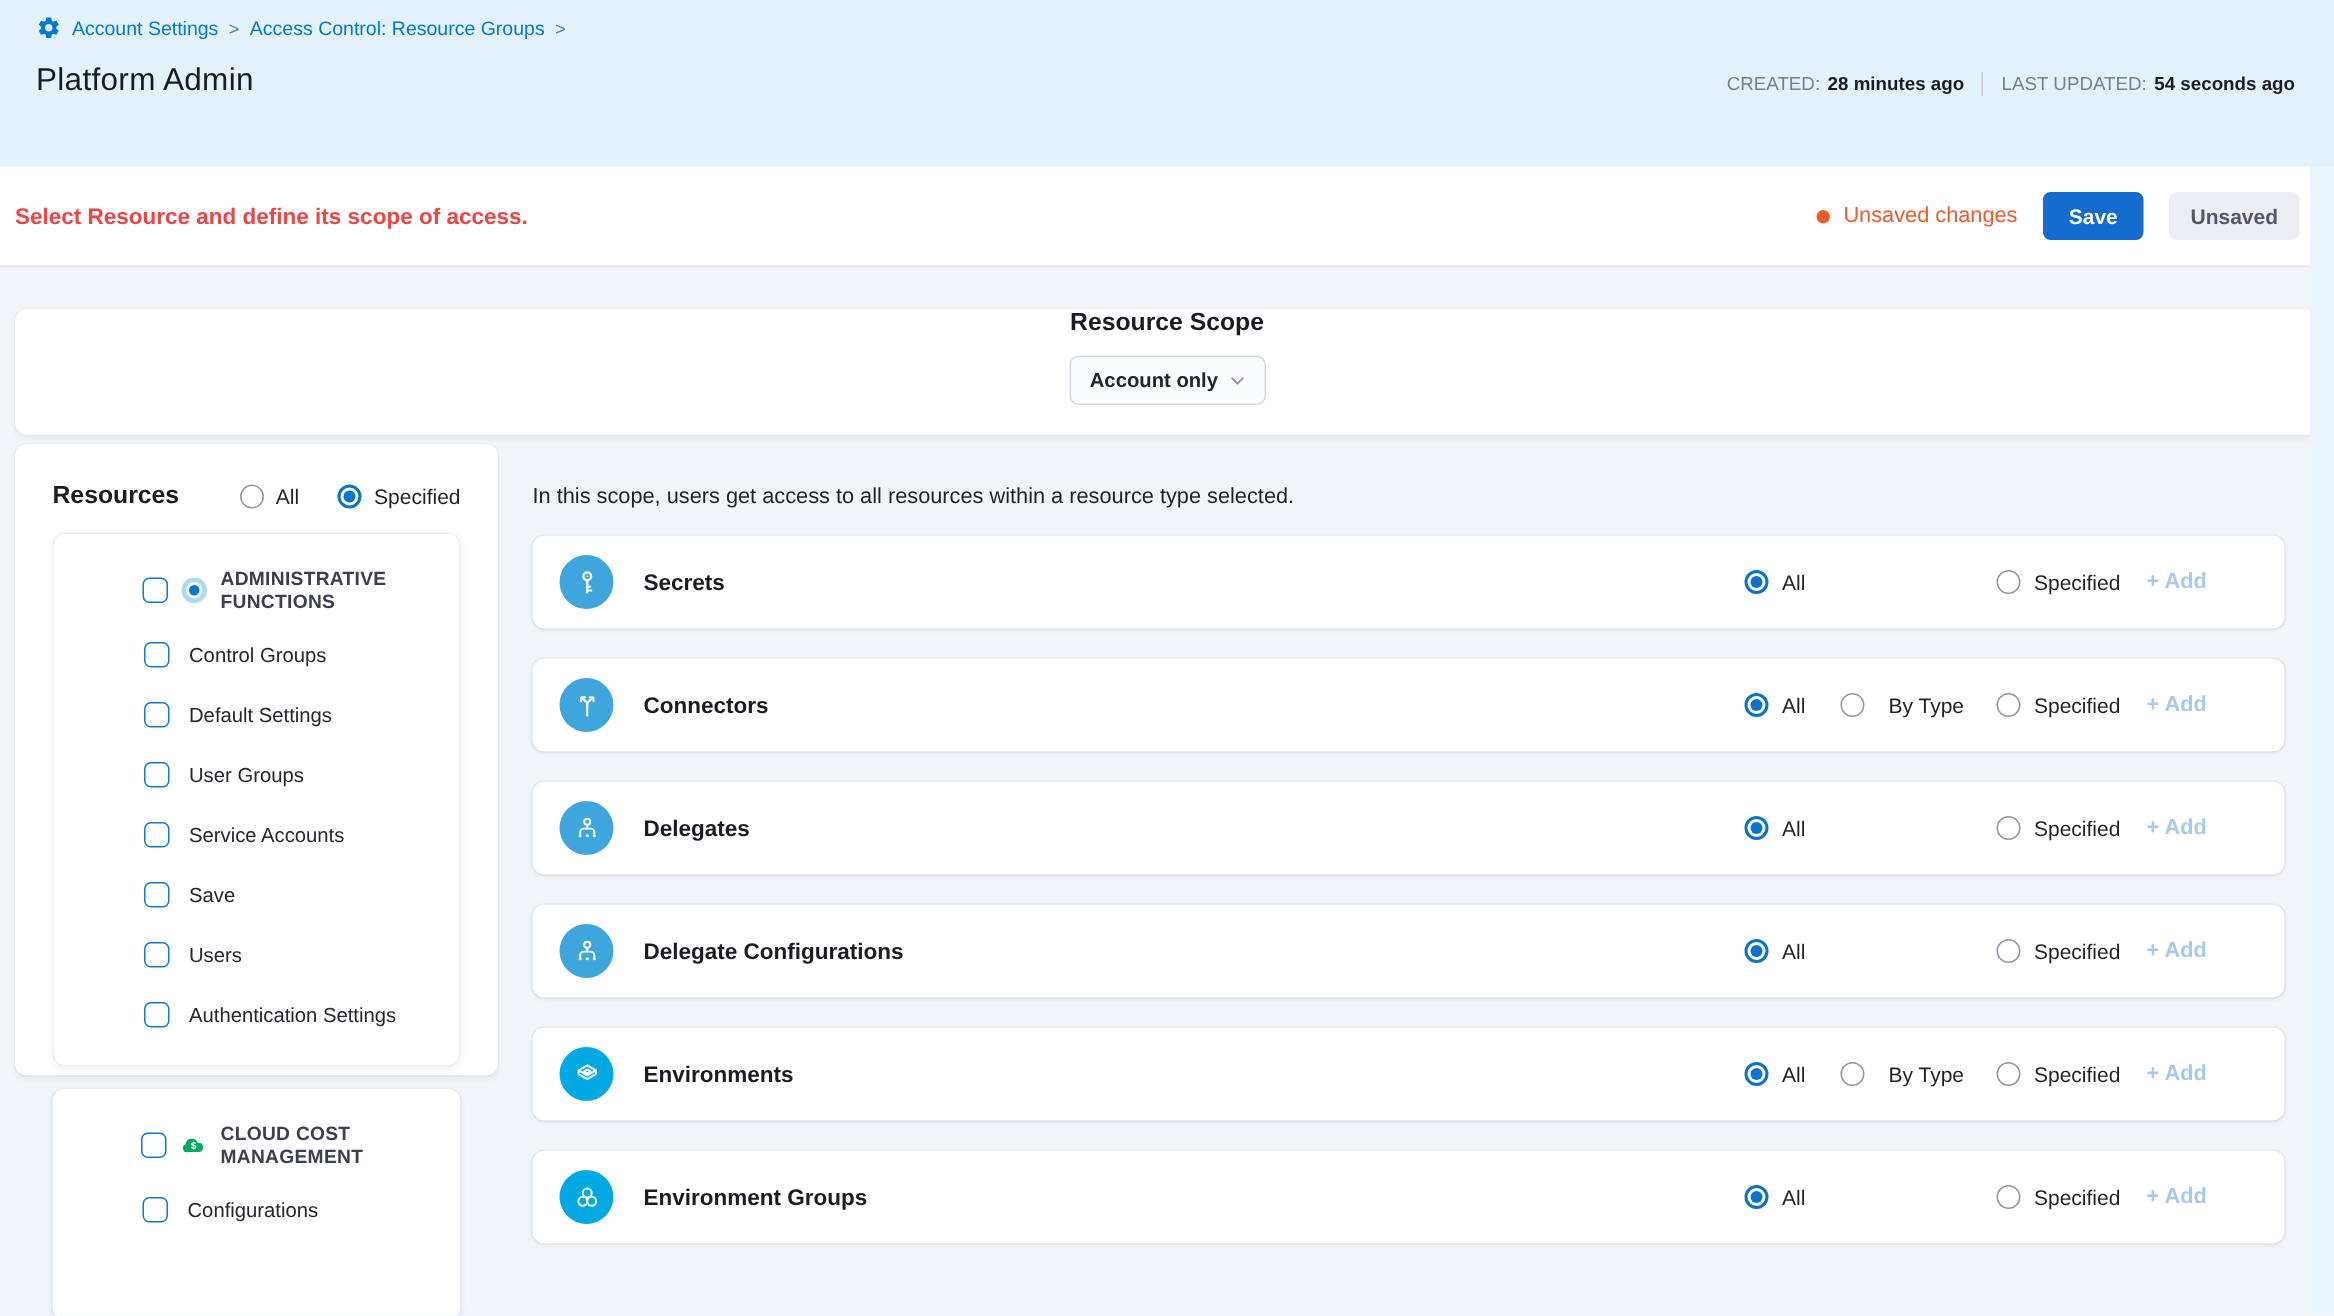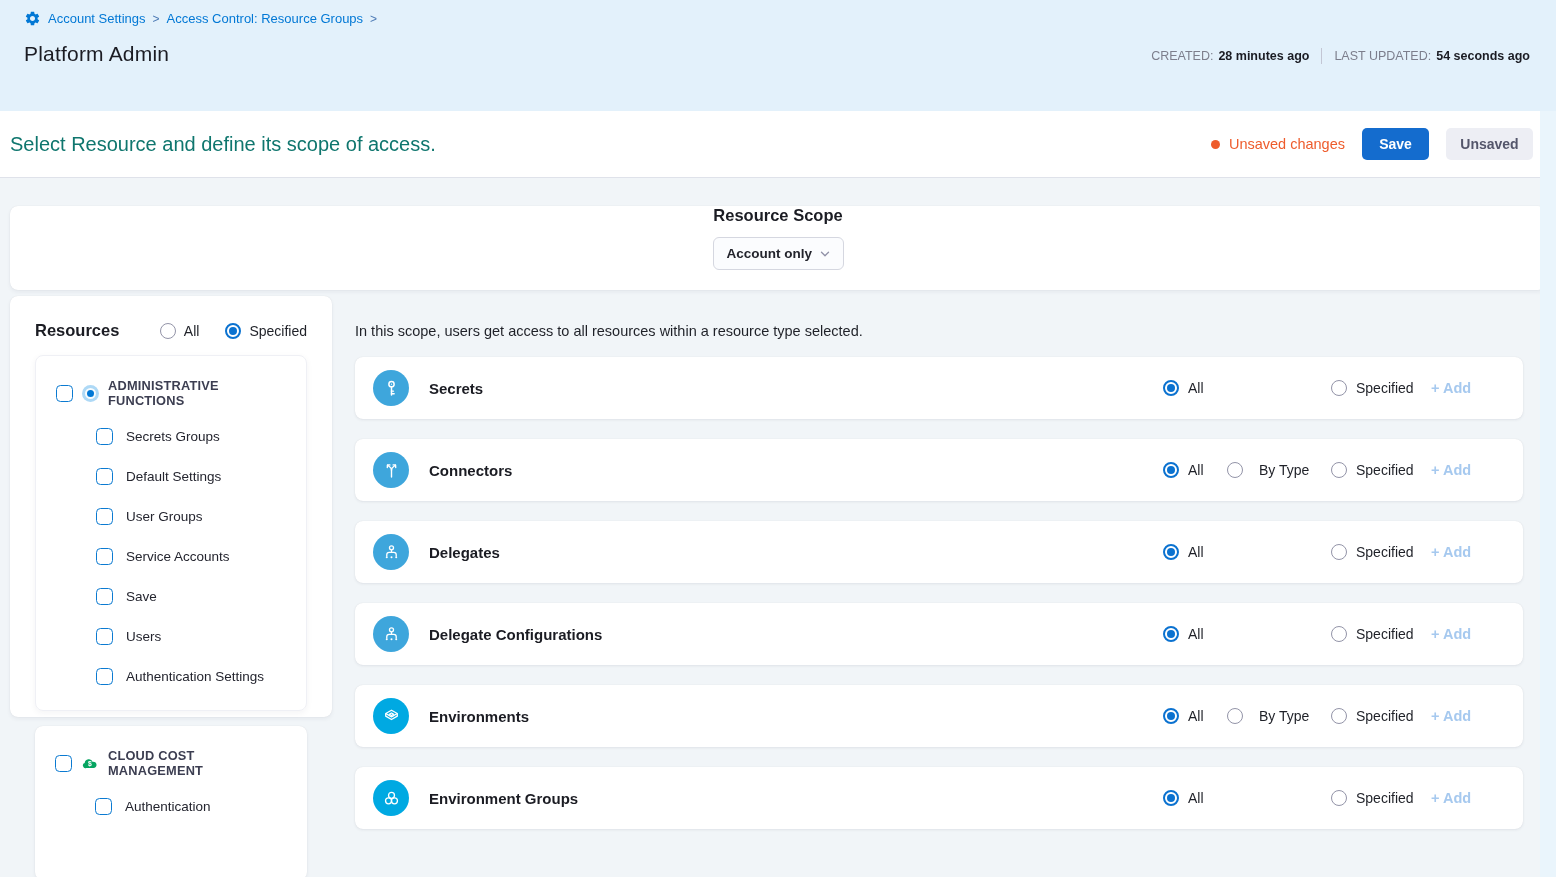--- a/index.html
+++ b/index.html
@@ -13,21 +13,21 @@
   .crumb-sep { color:#4d7bb5; font-size:12px; }
   .gear-ico { width:17px; height:17px; display:inline-flex; }
   .title-row { display:flex; align-items:flex-end; justify-content:space-between; margin-top:15px; padding-left:14px; }
   .page-title { font-size:21px; font-weight:500; color:#1b1c23; letter-spacing:.2px; }
   .meta { display:flex; align-items:center; font-size:12.5px; color:#7c7e8c; padding-bottom:2px; }
   .meta b { color:#1b1c23; font-weight:600; margin-left:5px; }
   .meta-div { width:1px; height:16px; background:#c3c6d4; margin:0 12px; }
 
   
   .toolbar { height:67px; background:#fff; border-bottom:1px solid #dfe2ea; display:flex; align-items:center; padding:0 23px 0 10px; }
-  .toolbar-desc { font-size:20px; color:#0f766e; }
+  .toolbar-desc { font-size:15px; color:#ef4444;font-weight:bold; }
   .toolbar-right { margin-left:auto; display:flex; align-items:center; gap:17px; }
   .unsaved { display:flex; align-items:center; gap:9px; color:#ee5c2c; font-size:14.5px; }
   .unsaved-dot { width:9px; height:9px; border-radius:50%; background:#ee5c2c; }
   .btn { height:32px; border:none; border-radius:5px; font-family:inherit; font-size:14px; font-weight:700; cursor:pointer; }
   .btn-save { width:67px; background:#146cce; color:#fff; }
   .btn-discard { width:87px; background:#edeef4; color:#54566b; }
 
   
   .content { padding:28px 10px 0 10px; }
   .card { background:#fff; border-radius:8px; box-shadow:0 2px 4px rgba(40,41,61,.06), 0 0 1px rgba(40,41,61,.12);flex-direction:column; }
@@ -42,21 +42,21 @@
 
   
   .sidebar { width:322px; flex:none; }
   .sidebar-main { padding-bottom:3px; }
   .sidebar-head { display:flex; align-items:center; padding:25px 25px 15px; }
   .sidebar-title { font-size:16.5px; font-weight:700; color:#1b1c23; }
   .head-opts { margin-left:auto; display:flex; align-items:center; gap:26px; }
   .opt-pair { display:flex; align-items:center; gap:8px; cursor:pointer; }
   .tree-card { margin:0 25px 3px; border:1px solid #eff0f5; border-radius:8px; box-shadow:0 2px 6px rgba(40,41,61,.05); padding:22px 20px 14px; }
   .side-card-b { margin:9px 0 0 25px; width:272px; padding:22px 20px 14px; }
-  .tree-head { display:flex; align-items:center; gap:9px; margin-bottom:8px; }
+  .tree-head { display:flex; align-items:center; gap:9px; margin-bottom:8px;margin-left:39px; }
   .tree-head-label { font-size:12.8px; font-weight:600; color:#3c3e51; letter-spacing:.2px; }
   .tree-item { display:flex; align-items:center; gap:13px; height:40px; margin-left:40px; }
   .tree-item-label { font-size:13.5px; color:#24252f; }
   .cb { width:17px; height:17px; border:1.6px solid #0b7ad1; border-radius:4.5px; background:#fff; flex:none; cursor:pointer; }
   .admin-dot { width:17px; height:17px; border-radius:50%; background:#aed9f6; position:relative; flex:none; }
   .admin-dot::after { content:""; position:absolute; inset:5px; border-radius:50%; background:#0278d5; box-shadow:0 0 0 2px rgba(255,255,255,.9); }
   .g-icon { width:18px; height:18px; display:inline-flex; flex:none; }
 
   
   .main-area { flex:1; margin-left:23px; padding-right:23px; }
@@ -148,21 +148,21 @@
           </span>
         </div>
         <div class="tree-card">
             <div class="tree-head">
               <span class="cb"></span>
               <span class="admin-dot"></span>
               <span class="tree-head-label">ADMINISTRATIVE FUNCTIONS</span>
             </div>
             <div class="tree-item">
               <span class="cb"></span>
-              <span class="tree-item-label">Secrets Groups</span>
+              <span class="tree-item-label">Control Groups</span>
             </div>
             <div class="tree-item">
               <span class="cb"></span>
               <span class="tree-item-label">Default Settings</span>
             </div>
             <div class="tree-item">
               <span class="cb"></span>
               <span class="tree-item-label">User Groups</span>
             </div>
             <div class="tree-item">
@@ -189,21 +189,21 @@
             <span class="g-icon">
               <svg viewBox="0 0 24 24">
                 <path fill="#06a561" d="M7.2 18.6h9.4a4.1 4.1 0 1 0-.9-8.1A5.6 5.6 0 0 0 4.9 12 3.4 3.4 0 0 0 7.2 18.6z"></path>
                 <text x="12" y="16.4" font-size="9" fill="#fff" text-anchor="middle" font-weight="bold" font-family="Liberation Sans, sans-serif">$</text>
               </svg>
             </span>
             <span class="tree-head-label">CLOUD COST MANAGEMENT</span>
           </div>
           <div class="tree-item">
             <span class="cb"></span>
-            <span class="tree-item-label">Authentication</span>
+            <span class="tree-item-label">Configurations</span>
           </div>
           <div class="tree-item"></div>
         </div>
     </div>
 
     <div class="main-area">
       <div class="main-desc">In this scope, users get access to all resources within a resource type selected.</div>
       <div>
           <div class="res-row">
             <span class="res-icon" style="background: rgb(62, 166, 220);">

